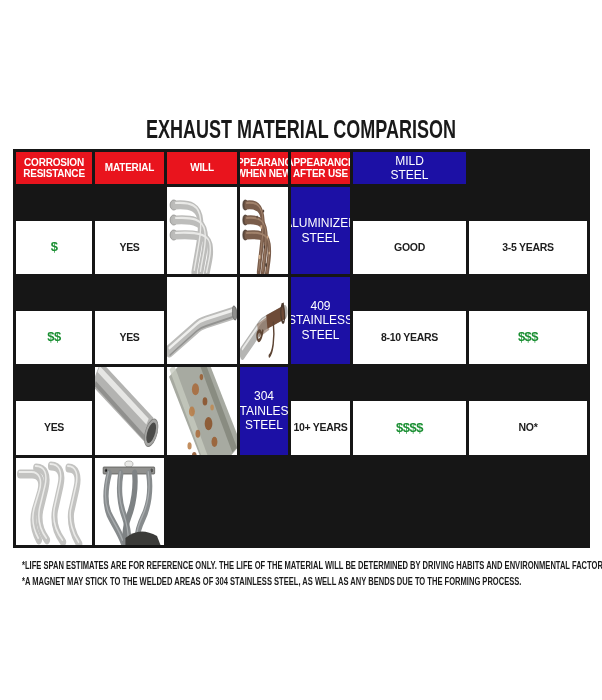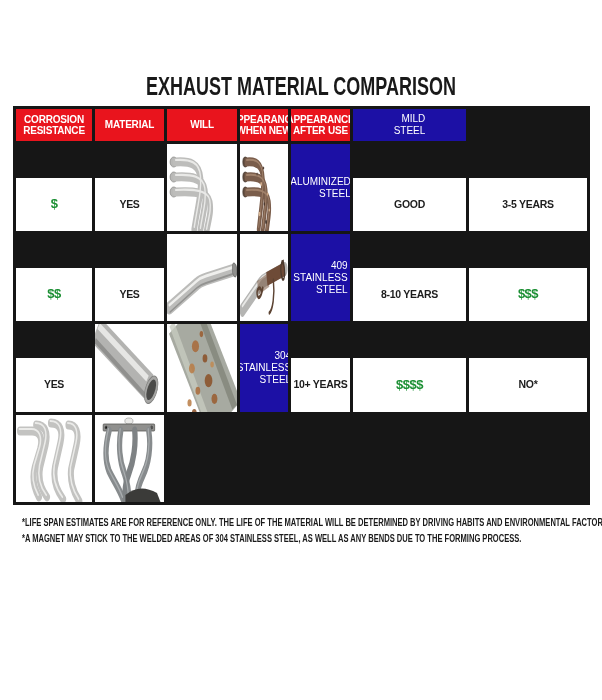--- a/index.html
+++ b/index.html
@@ -3,21 +3,21 @@
 <meta charset="utf-8">
 <style>
   * { margin:0; padding:0; box-sizing:border-box; }
   html,body { width:602px; height:700px; }
   body {
     background:#ffffff;
     font-family:"Liberation Sans", sans-serif;
     overflow:hidden;
     -webkit-font-smoothing:antialiased;
   }
-  .page { width:602px; height:700px; padding-top:73px; }
+  .page { width:602px; height:700px; padding-top:116px; }
 
   .title {
     text-align:center;
     font-size:25px;
     font-weight:800;
     color:#191919;
     letter-spacing:0px;
     transform:scaleX(0.72);
     transform-origin:50% 50%;
     white-space:nowrap;
@@ -56,23 +56,22 @@
     color:#1d1d1d;
     font-weight:800;
     font-size:10.5px;
     line-height:1.25;
     letter-spacing:-0.3px;
     margin-top:34px;
   }
   .material {
     background:var(--material-blue, #1c10a5);
     color:#ffffff;
-    font-size:10px;
+    font-size:12px;
     line-height:1.2;
-    text-align:right;
   }
   .cost {
     color:var(--cost-green, #1b8f33);
     font-size:13px;
     letter-spacing:-0.5px;
   }
   .photo { padding:0; }
   .photo svg { display:block; width:100%; height:100%; }
 
   .footnotes { margin:9px 0 0 22px; }

